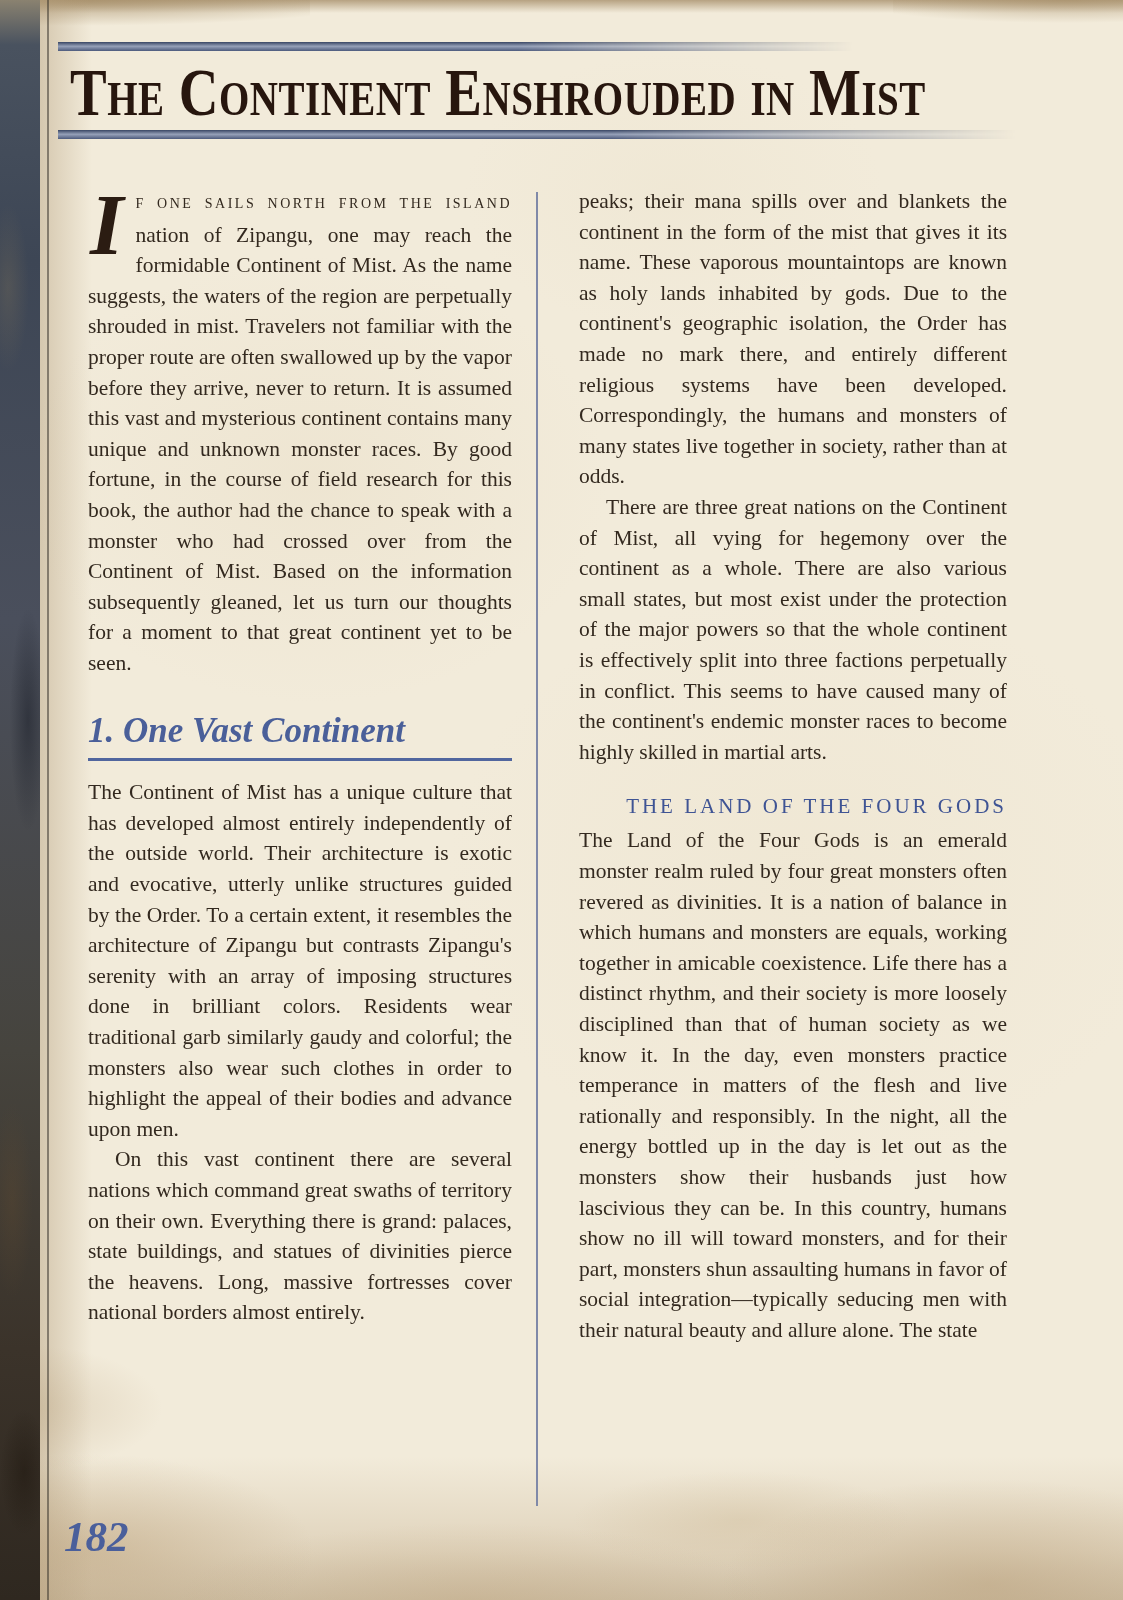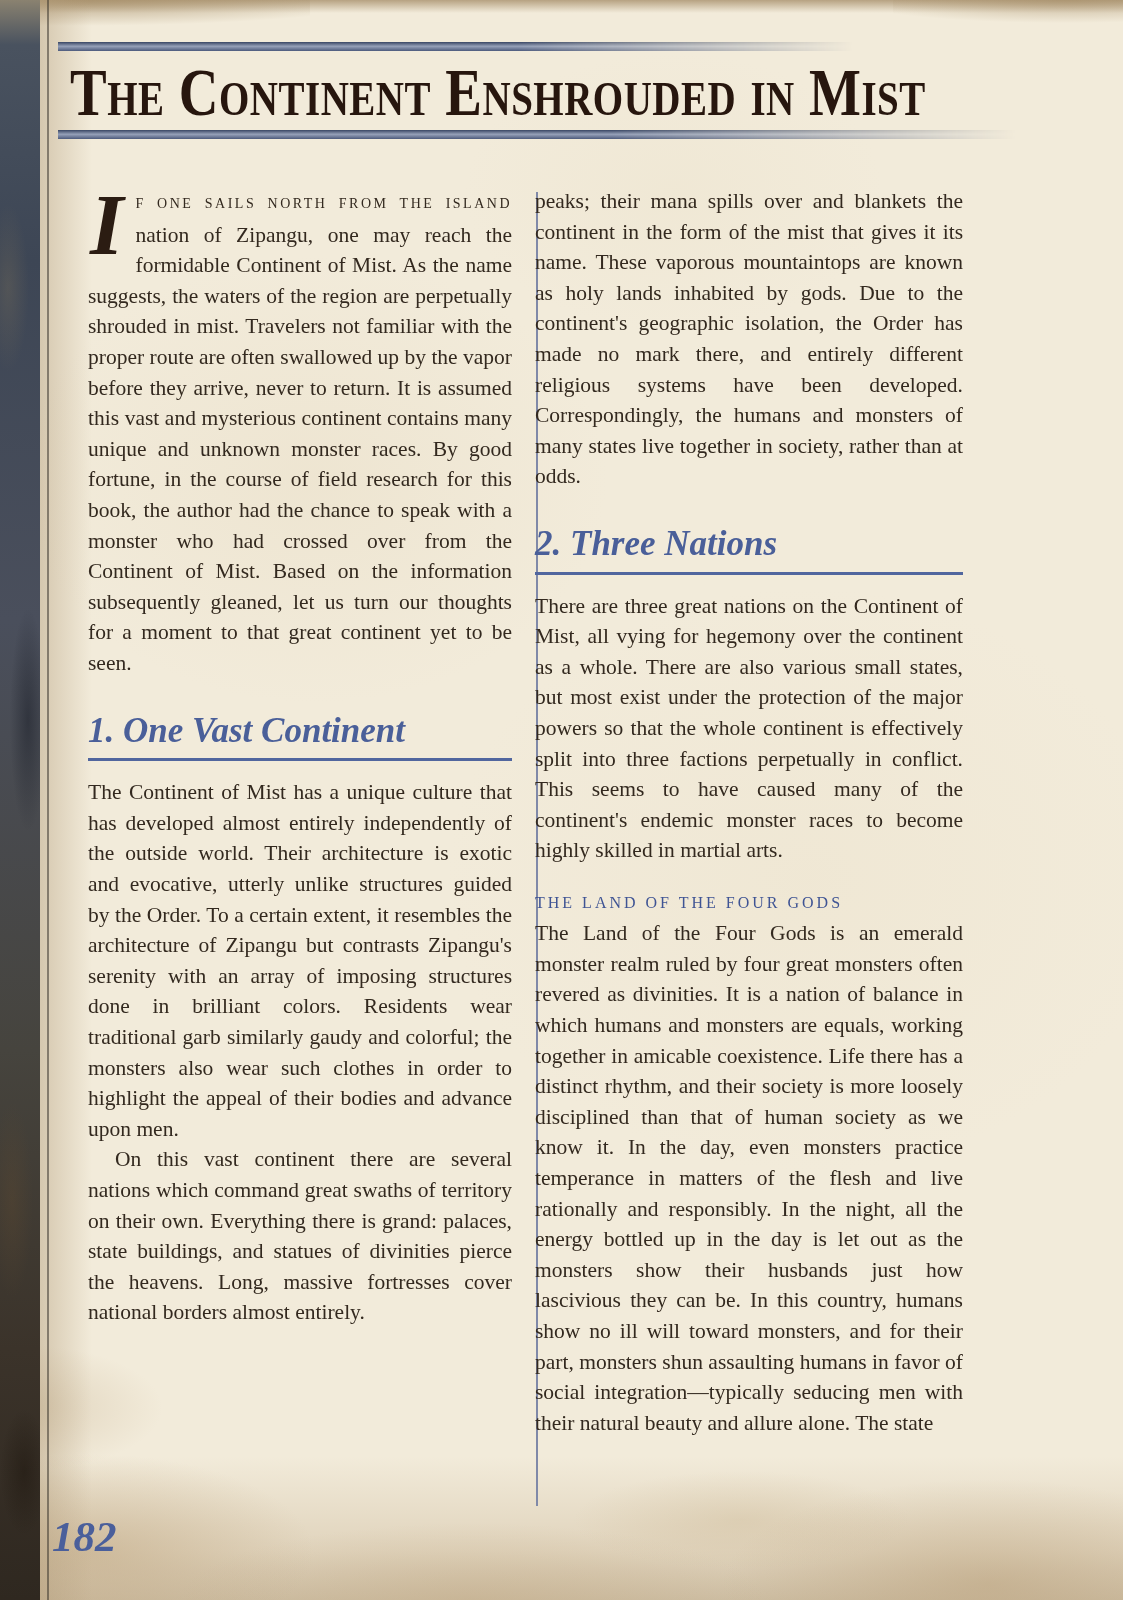--- a/index.html
+++ b/index.html
@@ -83,21 +83,21 @@
     transform:scaleY(1.22); transform-origin:center;
   }
 
   
   .col {
     position:absolute; top:186px;
     font-size:21.5px; line-height:30.6px;
     text-align:justify;
   }
   .col-left  { left:88px;  width:424px; }
-  .col-right { left:535px; width:428px; }
+  .col-right { left:579px; width:428px; }
   .divider {
     position:absolute; left:536px; top:192px; width:2px; height:1314px;
     background:#8089a8;
   }
 
   .para { margin:0; }
   .para + .para { text-indent:27px; }
 
   .dropcap {
     float:left;
@@ -116,28 +116,28 @@
     font-style:italic; font-weight:bold;
     color:#4a5f99;
     font-size:35px; line-height:1.05;
     border-bottom:3px solid #51669e;
     padding-bottom:9px;
     margin:34px 0 16px 0;
     text-align:left; text-indent:0;
   }
   .sub-heading {
     color:#3f5494;
-    font-size:16px; font-weight:normal;
+    font-size:21px; font-weight:normal;
     letter-spacing:3px; text-transform:uppercase;
     margin:27px 0 6px 0;
-    text-align:left; text-indent:0; line-height:1.2;
+    text-align:right; text-indent:0; line-height:1.2;
   }
 
   .page-number {
-    position:absolute; left:52px; top:1512px;
+    position:absolute; left:64px; top:1512px;
     font-size:43px; font-style:italic; font-weight:bold;
     color:#4a5f9b;
   }
 </style>
 </head>
 <body>
 
 <div class="page">
 
   <div class="stains"></div>
@@ -163,21 +163,20 @@
 
     <h2 class="section-heading">1. One Vast Continent</h2>
 
     <p class="para">The Continent of Mist has a unique culture that has developed almost entirely independently of the outside world. Their architecture is exotic and evocative, utterly unlike structures guided by the Order. To a certain extent, it resembles the architecture of Zipangu but contrasts Zipangu's serenity with an array of imposing structures done in brilliant colors. Residents wear traditional garb similarly gaudy and colorful; the monsters also wear such clothes in order to highlight the appeal of their bodies and advance upon men.</p>
     <p class="para">On this vast continent there are several nations which command great swaths of territory on their own. Everything there is grand: palaces, state buildings, and statues of divinities pierce the heavens. Long, massive fortresses cover national borders almost entirely.</p>
   </section>
 
   <section class="col col-right">
     <p class="para">peaks; their mana spills over and blankets the continent in the form of the mist that gives it its name. These vaporous mountaintops are known as holy lands inhabited by gods. Due to the continent's geographic isolation, the Order has made no mark there, and entirely different religious systems have been developed. Correspondingly, the humans and monsters of many states live together in society, rather than at odds.</p>
 
-    <h2 class="section-heading">2. Three Nations</h2>
 
     <p class="para">There are three great nations on the Continent of Mist, all vying for hegemony over the continent as a whole. There are also various small states, but most exist under the protection of the major powers so that the whole continent is effectively split into three factions perpetually in conflict. This seems to have caused many of the continent's endemic monster races to become highly skilled in martial arts.</p>
 
     <h3 class="sub-heading">The Land of the Four Gods</h3>
 
     <p class="para">The Land of the Four Gods is an emerald monster realm ruled by four great monsters often revered as divinities. It is a nation of balance in which humans and monsters are equals, working together in amicable coexistence. Life there has a distinct rhythm, and their society is more loosely disciplined than that of human society as we know it. In the day, even monsters practice temperance in matters of the flesh and live rationally and responsibly. In the night, all the energy bottled up in the day is let out as the monsters show their husbands just how lascivious they can be. In this country, humans show no ill will toward monsters, and for their part, monsters shun assaulting humans in favor of social integration—typically seducing men with their natural beauty and allure alone. The state</p>
   </section>
 
   <div class="page-number">182</div>
 

